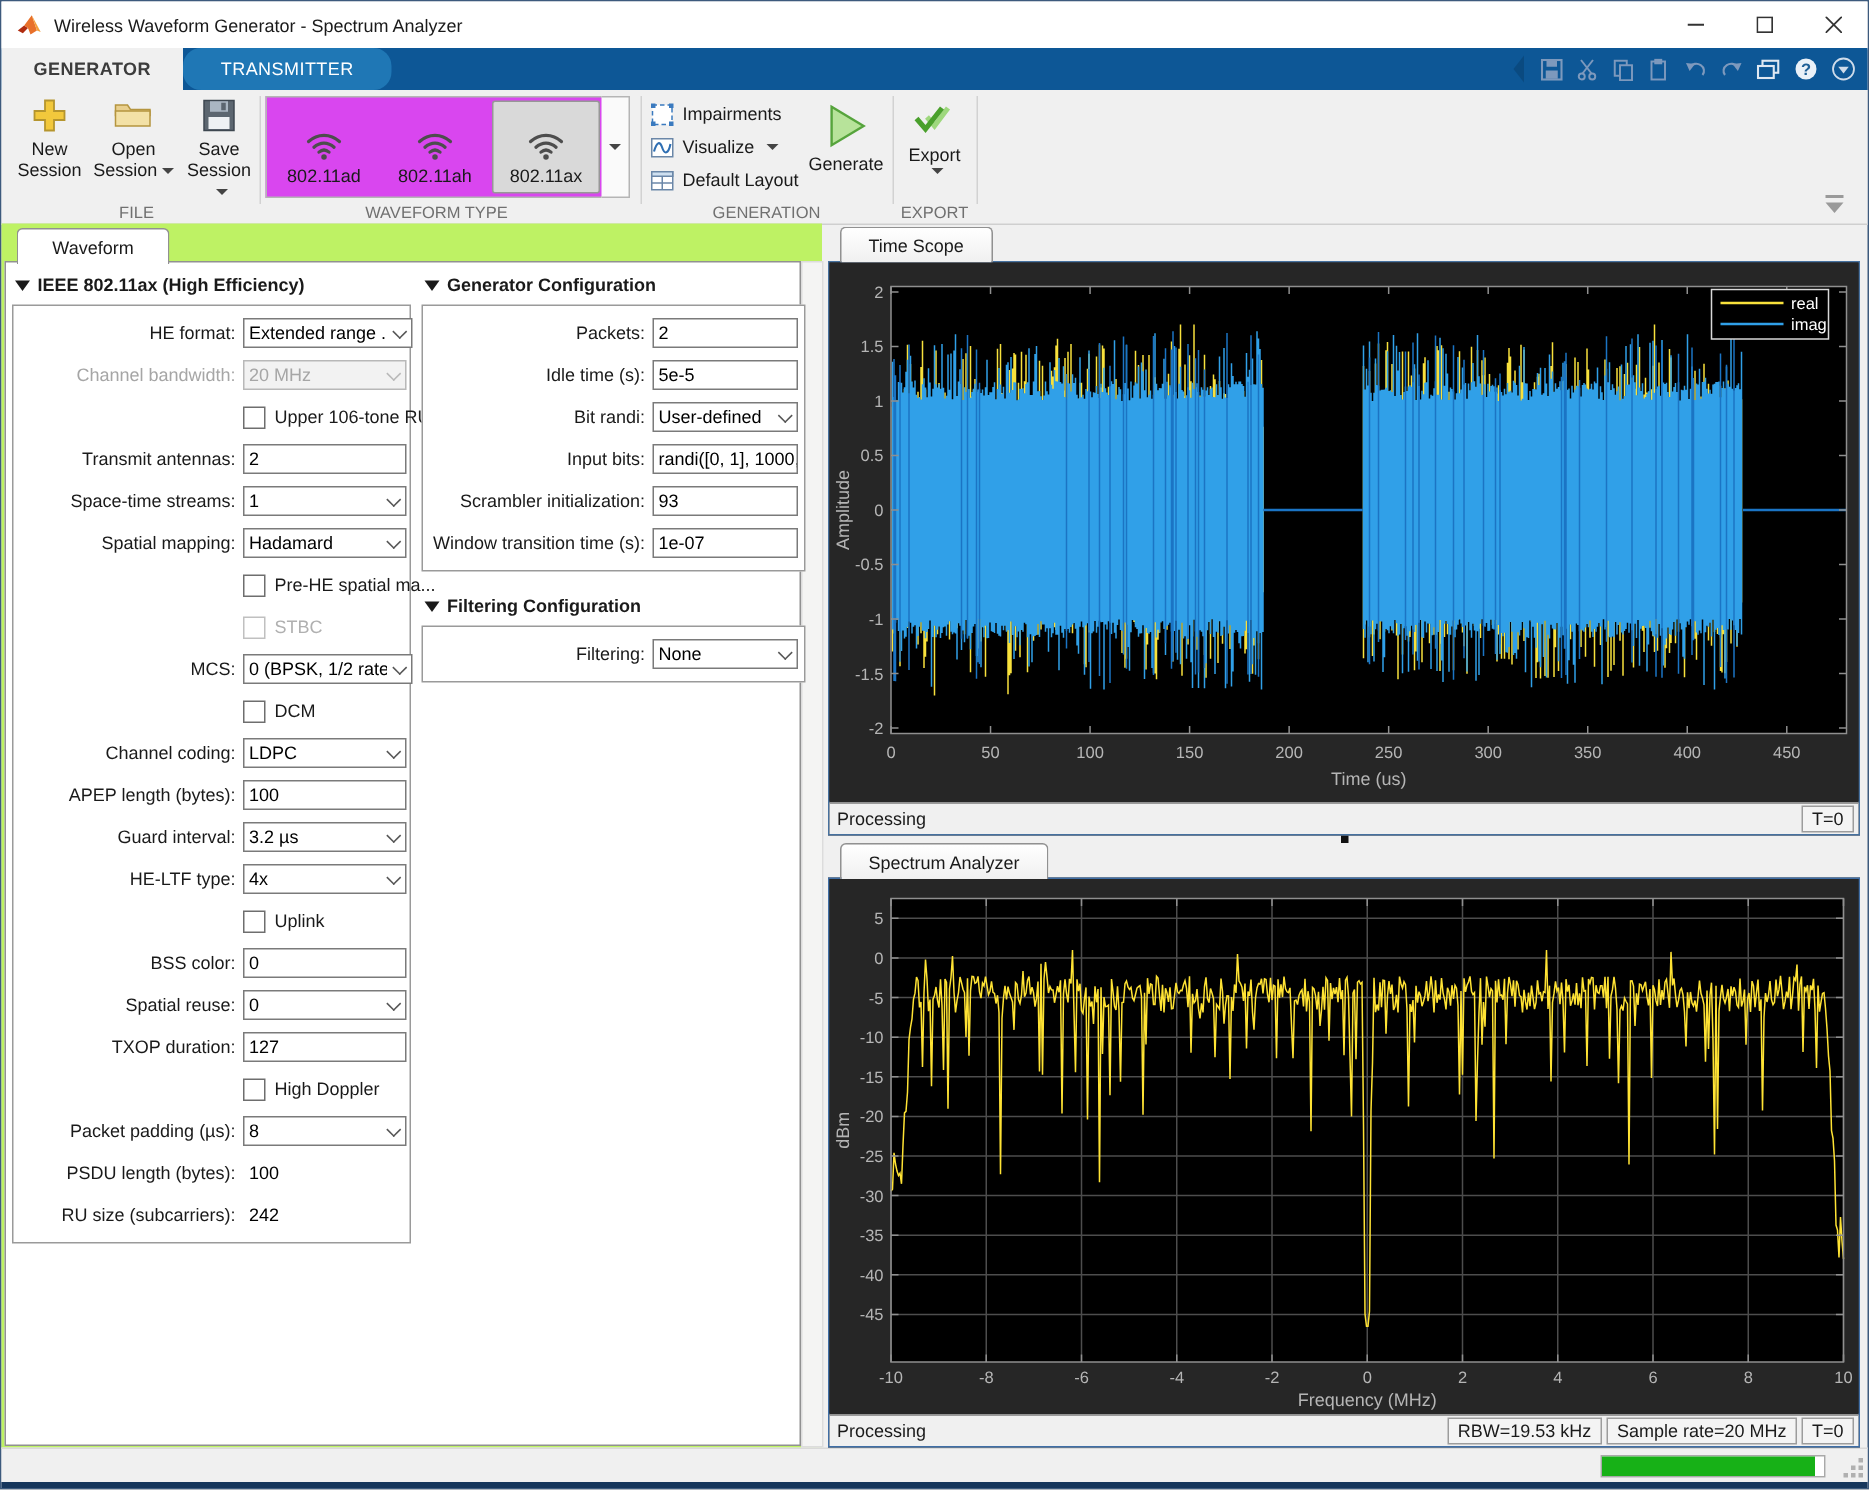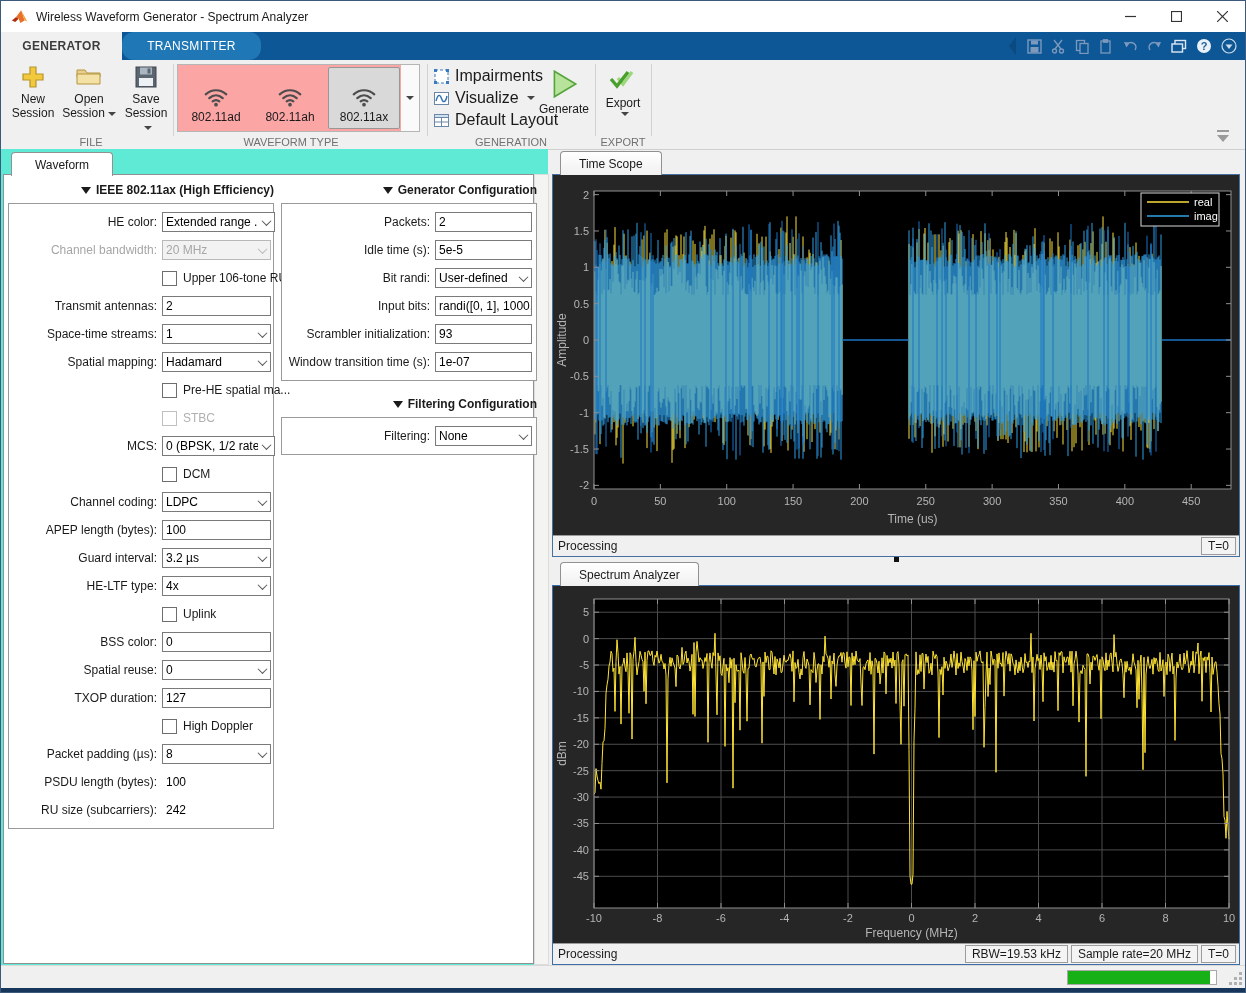--- a/index.html
+++ b/index.html
@@ -20,38 +20,38 @@
   .qab{position:absolute;right:8px;top:0;height:28px;display:flex;align-items:center;gap:9px;}
   .qab svg{display:block;}
   .qab-lead{width:0;height:0;border-top:9px solid transparent;border-bottom:9px solid transparent;border-right:7px solid #0a4a80;margin-right:2px;}
   
   .ribbon{position:absolute;left:0;top:59px;width:100%;height:89px;background:#f0f0f0;border-bottom:1px solid #cfcfcf;}
   .rib-sep{position:absolute;top:4px;height:72px;width:1px;background:#d2d2d2;}
   .rib-label{position:absolute;top:76px;font-size:11px;color:#707070;text-align:center;}
   .rib-btn{position:absolute;top:4px;display:flex;flex-direction:column;align-items:center;gap:2px;cursor:pointer;}
   .rib-btn .lbl{font-size:12px;color:#1a1a1a;text-align:center;line-height:14px;}
   .mini-chev{display:inline-block;width:0;height:0;border-left:4px solid transparent;border-right:4px solid transparent;border-top:4px solid #444;vertical-align:middle;margin-left:3px;}
-  .gallery{position:absolute;left:176px;top:4px;width:224px;height:66px;background:#fca5a5;border:1px solid #b5b5b5;display:flex;}
+  .gallery{position:absolute;left:176px;top:4px;width:224px;height:66px;background:#d946ef;border:1px solid #b5b5b5;display:flex;}
   .gal-item{width:70px;margin:2px 0 2px 2px;display:flex;flex-direction:column;align-items:center;justify-content:flex-end;padding-bottom:4px;cursor:pointer;border:1px solid transparent;border-radius:2px;}
   .gal-item.selected{background:#d9d9d9;border-color:#979797;}
   .gal-item .lbl{font-size:12px;color:#1a1a1a;margin-top:3px;}
   .gal-arrow{position:absolute;left:400px;top:4px;width:18px;height:66px;border:1px solid #b5b5b5;border-left:none;background:#fafafa;display:flex;align-items:center;justify-content:center;cursor:pointer;}
-  .small-item{position:absolute;display:flex;align-items:center;gap:5px;font-size:16px;color:#1a1a1a;cursor:pointer;height:20px;}
+  .small-item{position:absolute;display:flex;align-items:center;gap:5px;font-size:12px;color:#1a1a1a;cursor:pointer;height:20px;}
   .collapse-btn{position:absolute;right:14px;top:70px;width:16px;height:14px;cursor:pointer;}
   .collapse-btn .bar{width:12px;height:2px;background:#9a9a9a;margin:0 auto;}
   .collapse-btn .tri{width:0;height:0;margin:3px auto 0;border-left:6px solid transparent;border-right:6px solid transparent;border-bottom:7px solid #9a9a9a;}
   
-  .left-panel{position:absolute;left:0;top:148px;width:547px;height:817px;background:#5eead4;text-decoration:underline;}
+  .left-panel{position:absolute;left:0;top:148px;width:547px;height:817px;background:#bef264;text-decoration:underline;}
   .wf-tab{position:absolute;left:10px;top:3px;width:100px;height:23px;background:#fff;border:1px solid #919191;border-bottom:none;border-radius:4px 4px 0 0;display:flex;align-items:center;justify-content:center;font-size:12px;color:#1a1a1a;z-index:2;cursor:pointer;}
   .panel-box{position:absolute;left:2px;top:25px;width:529px;height:788px;background:#ffffff;border:1px solid #919191;z-index:1;}
   .vscroll{position:absolute;left:533px;top:25px;width:13px;height:789px;background:#f4f4f3;border:1px solid #dcdcdc;}
   .col{position:absolute;top:6px;}
   .colA{left:4px;width:266px;}
   .colB{left:277px;width:256px;}
-  .sec-head{display:flex;align-items:center;gap:5px;font-size:12px;font-weight:bold;color:#1a1a1a;height:18px;margin-left:2px;justify-content:flex-end;}
+  .sec-head{display:flex;align-items:center;gap:5px;font-size:12px;font-weight:bold;color:#1a1a1a;height:18px;margin-left:2px;}
   .exp-tri{width:0;height:0;border-left:5px solid transparent;border-right:5px solid transparent;border-top:7px solid #1a1a1a;}
   .groupbox{border:1px solid #9a9a9a;padding:4px 2px;background:#fff;}
   .frow{display:flex;align-items:center;height:28px;}
   .flabel{width:146px;text-align:right;padding-right:5px;font-size:12px;color:#1a1a1a;white-space:nowrap;flex:none;}
   .flabel.disabled{color:#a6a6a6;}
   .tinput,.fstatic,.combo{font-size:12px;height:20px;box-sizing:border-box;}
   .tinput{background:#fff;border:1px solid #7a7a7a;padding:2px 3px;white-space:nowrap;overflow:hidden;color:#000;}
   .fstatic{padding:2px 3px;color:#000;border:1px solid transparent;}
   .combo{display:flex;align-items:center;background:#fff;border:1px solid #7a7a7a;cursor:pointer;}
   .combo .combo-text{flex:1;padding:0 3px;white-space:nowrap;overflow:hidden;color:#000;}
@@ -287,21 +287,21 @@
   <div class="left-panel">
     <div class="wf-tab">Waveform</div>
     <div class="panel-box">
       <div class="col colA">
         <div class="sec-head">
             <span class="exp-tri"></span>
             <span>IEEE 802.11ax (High Efficiency)</span>
           </div>
         <div class="groupbox" style="margin-top:4px;">
             <div class="frow">
-              <div class="flabel">HE color:</div>
+              <div class="flabel">HE format:</div>
               <div class="combo">
                 <div class="combo-text">Extended range ...</div>
                 <div class="combo-btn">
                   <div class="chev"></div>
                 </div>
               </div>
             </div>
             <div class="frow">
               <div class="flabel disabled">Channel bandwidth:</div>
               <div class="combo disabled">

